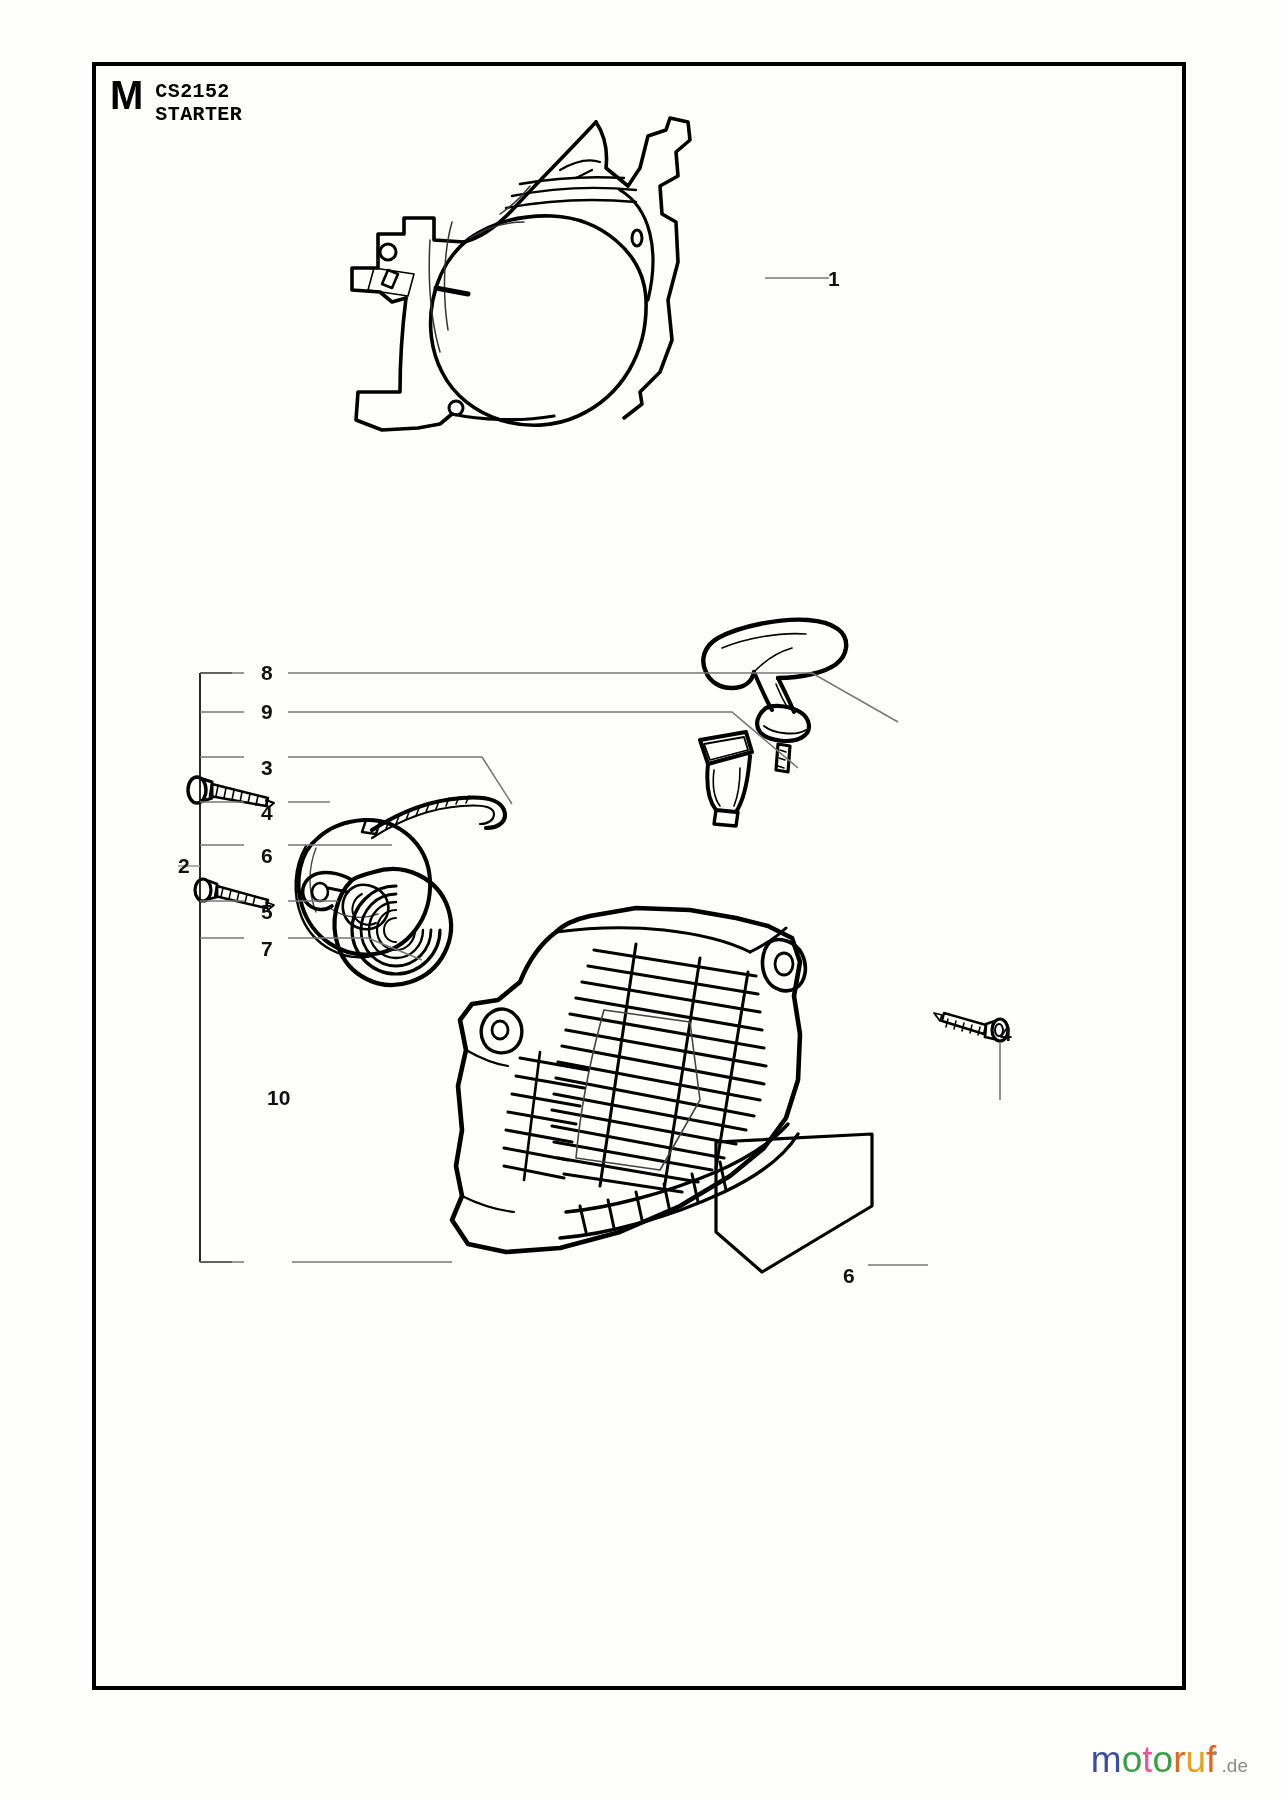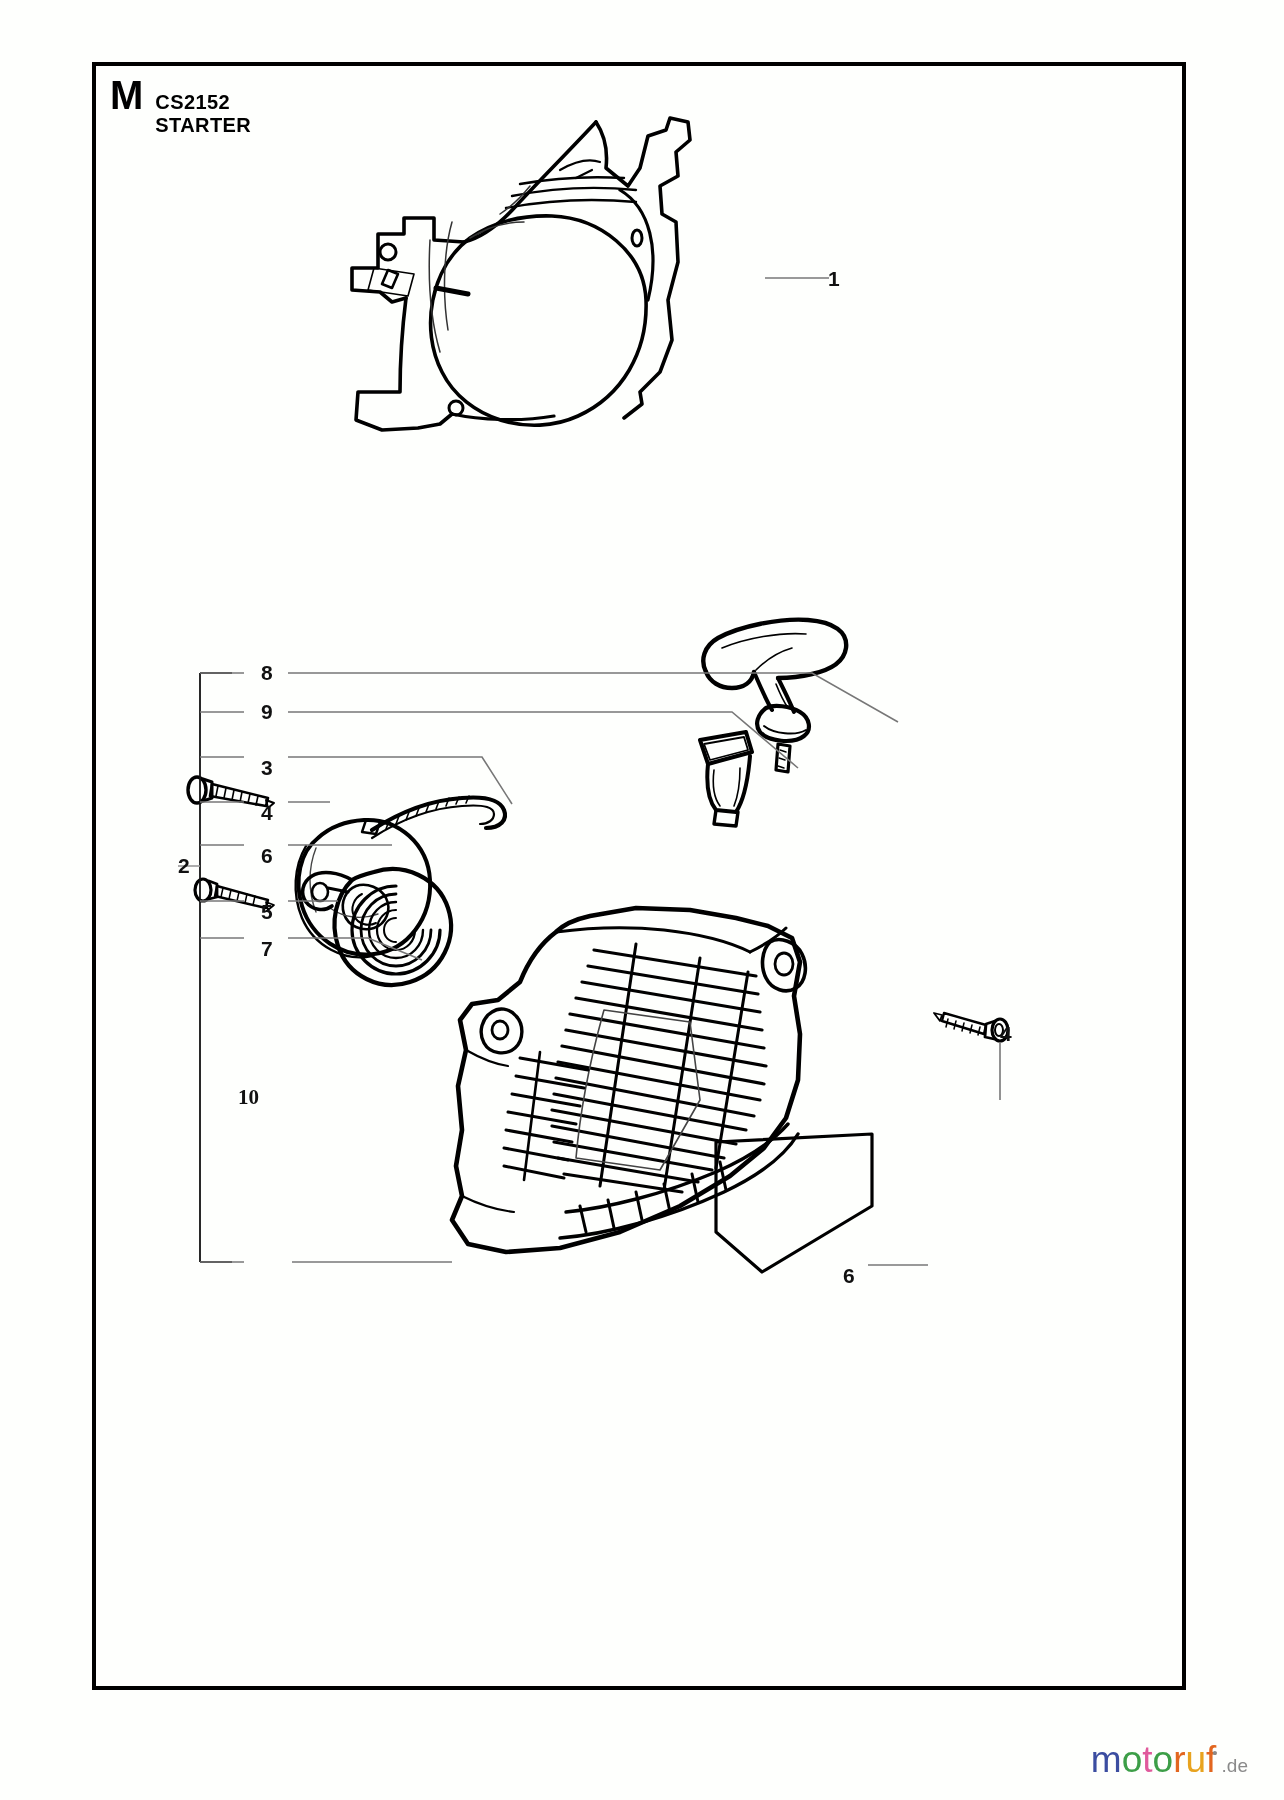--- a/index.html
+++ b/index.html
@@ -45,21 +45,22 @@
     gap: 13px;
   }
   #section-letter {
     font-size: 40px;
     font-weight: bold;
     line-height: 0.95;
     color: #000;
     letter-spacing: -1px;
   }
   #title-lines {
-    margin-top: 15px;
+    margin-top: 5px;
+    font-family: Liberation Mono, monospace;
   }
   .title-line {
     font-size: 20px;
     font-weight: bold;
     line-height: 1.13;
     letter-spacing: 0.4px;
     color: #000;
   }
 
   
@@ -419,21 +420,21 @@
 
   <div class="callout" style="left:828px;  top:268px;">1</div>
   <div class="callout" style="left:178px;  top:855px;">2</div>
   <div class="callout" style="left:261px;  top:757px;">3</div>
   <div class="callout" style="left:261px;  top:802px;">4</div>
   <div class="callout" style="left:261px;  top:901px;">5</div>
   <div class="callout" style="left:261px;  top:845px;">6</div>
   <div class="callout" style="left:261px;  top:938px;">7</div>
   <div class="callout" style="left:261px;  top:662px;">8</div>
   <div class="callout" style="left:261px;  top:701px;">9</div>
-  <div class="callout" style="left:238px;  top:1087px;font-family:Liberation Serif, serif;">10</div>
+  <div class="callout" style="left:267px;  top:1087px;">10</div>
   <div class="callout" style="left:1000px; top:1023px;">4</div>
   <div class="callout" style="left:843px;  top:1265px;">6</div>
 
   <div id="logo">
     <span class="l" style="color: rgb(59, 77, 160);">m</span><span class="l" style="color: rgb(60, 158, 71);">o</span><span class="l" style="color: rgb(224, 90, 156);">t</span><span class="l" style="color: rgb(60, 158, 71);">o</span><span class="l" style="color: rgb(226, 102, 31);">r</span><span class="l" style="color: rgb(232, 163, 30);">u</span><span class="l" style="color: rgb(226, 102, 31);">f</span><span class="dot" style="color: rgb(138, 138, 138);">•</span><span class="tld" style="color: rgb(138, 138, 138);">.de</span>
   </div>
 
 </div>
 
 </body></html>

